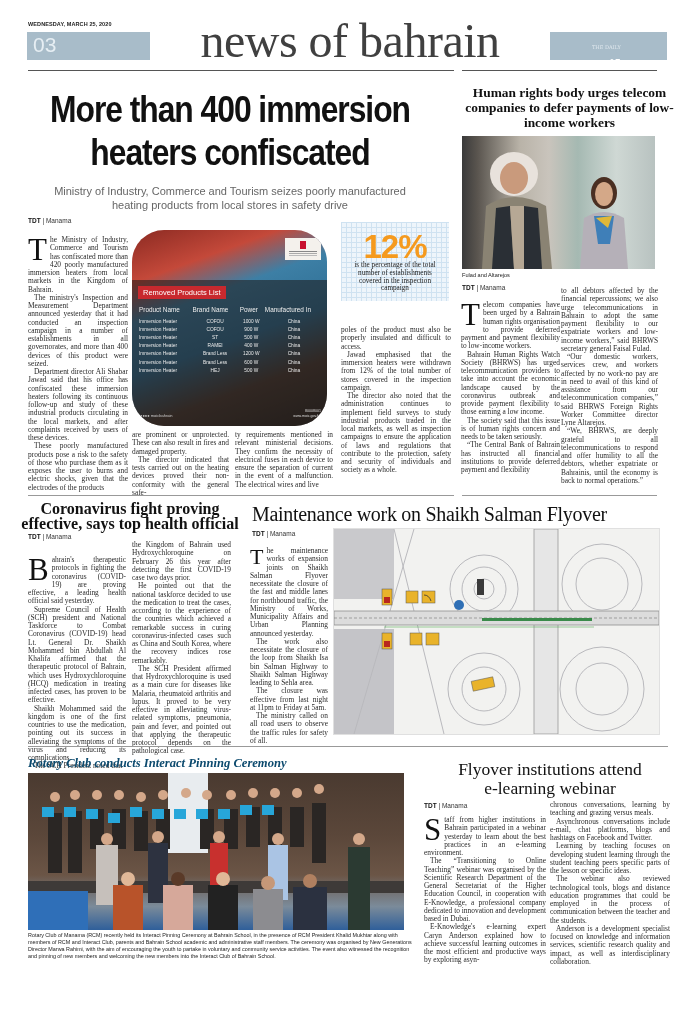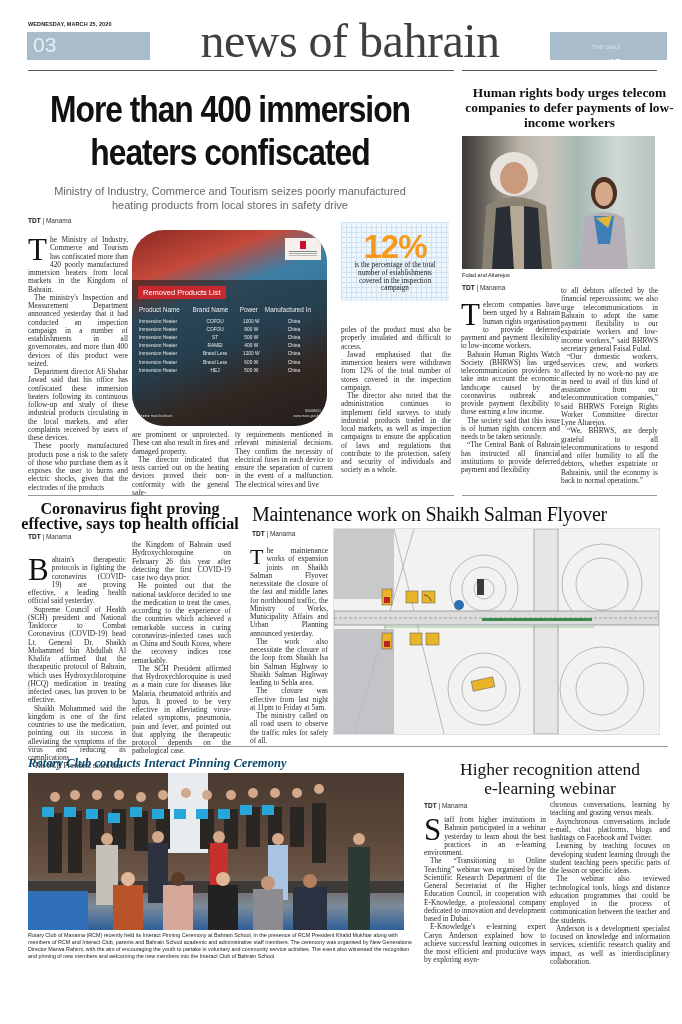--- a/index.html
+++ b/index.html
@@ -344,21 +344,21 @@
       <rect x="225" y="116" width="30" height="41" fill="#8c8c90"></rect>
         <circle cx="240" cy="110" r="7" fill="#c69878"></circle>
       <rect x="265" y="114" width="34" height="43" fill="#2b3140"></rect>
         <circle cx="282" cy="108" r="7" fill="#b08060"></circle>
     </g>
   </svg>
 </div>
 <div class="abs rot-cap">Rotary Club of Manama (RCM) recently held its Interact Pinning Ceremony at Bahrain School, in the presence of RCM President Khalid Mukhtar along with members of RCM and Interact Club, parents and Bahrain School academic and administrative staff members. The ceremony was organised by New Generations Director Marwa Rahimi, with the aim of encouraging the youth to partake in voluntary and community service activities. The event also witnessed the recognition and pinning of new members and welcoming the new members into the Interact Club of Bahrain School.</div>
 
 <div class="abs hi-h">
-  <div>Higher recognition attend</div>
+  <div>Flyover institutions attend</div>
   <div>e-learning webinar</div>
 </div>
 <div class="abs byline" style="left:424px;top:802px;"><b>TDT</b> | <span>Manama</span></div>
 <div class="abs col" style="left:424px;top:816px;width:122px;">
   <span class="drop">S</span>
   <p class="first">taff from higher institutions in Bahrain participated in a webinar yesterday to learn about the best practices in an e-learning environment.</p>
   <p>The “Transitioning to Online Teaching” webinar was organised by the Scientific Research Department of the General Secretariat of the Higher Education Council, in cooperation with E-Knowledge, a professional company dedicated to innovation and development based in Dubai.</p>
   <p>E-Knowledge's e-learning expert Caryn Anderson explained how to achieve successful learning outcomes in the most efficient and productive ways by exploring asyn-</p>
 </div>
 <div class="abs col" style="left:550px;top:801px;width:120px;">

